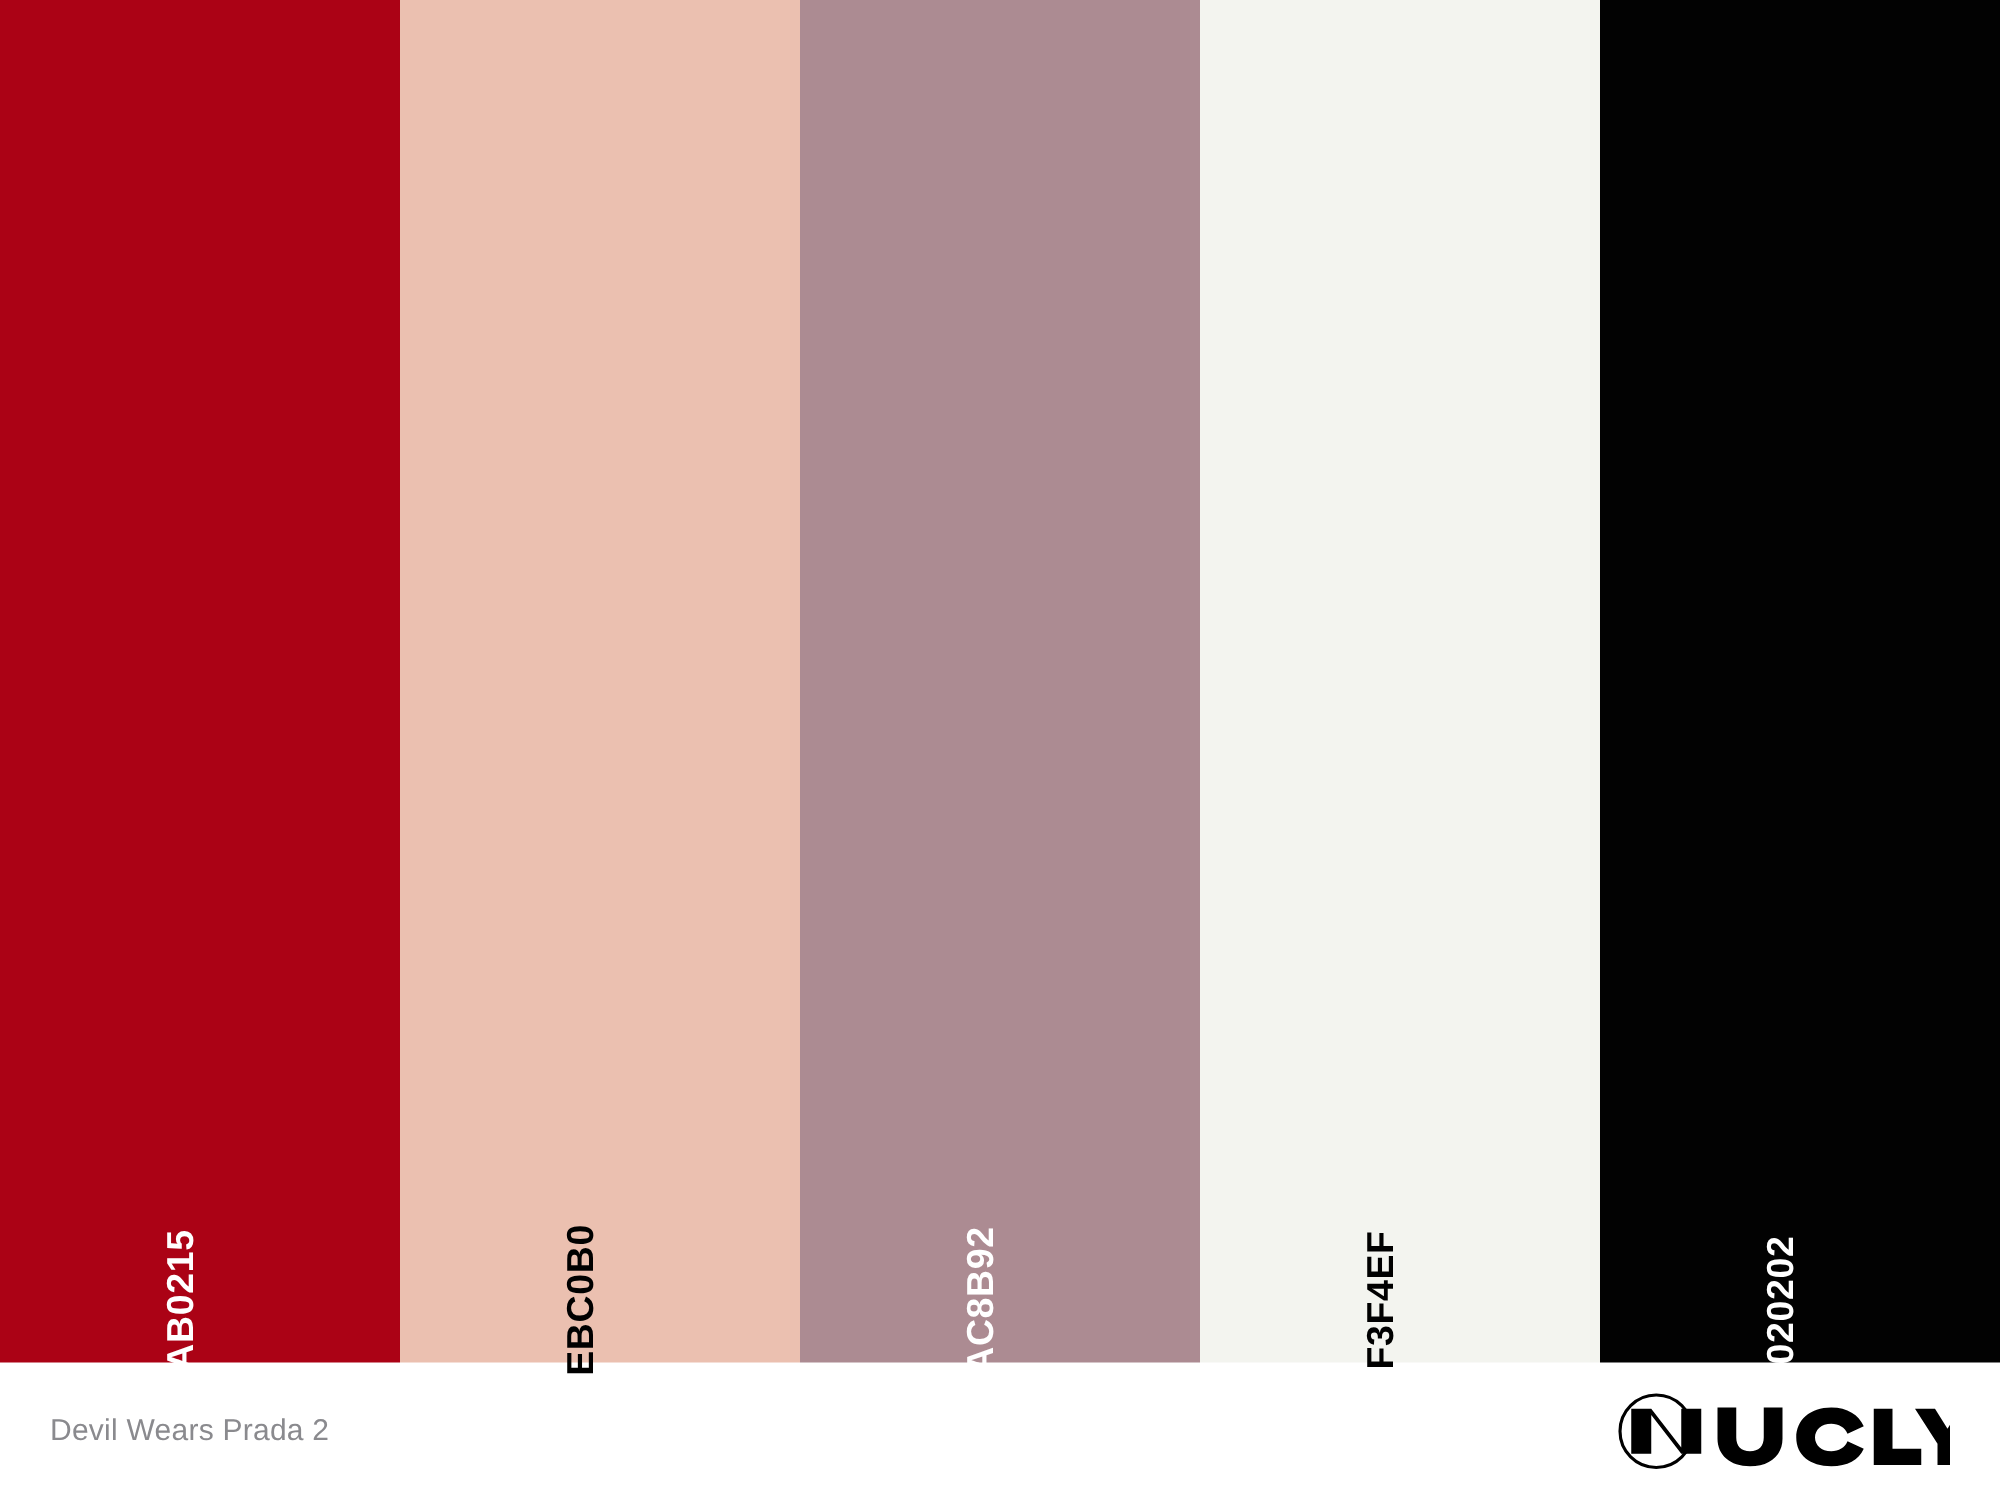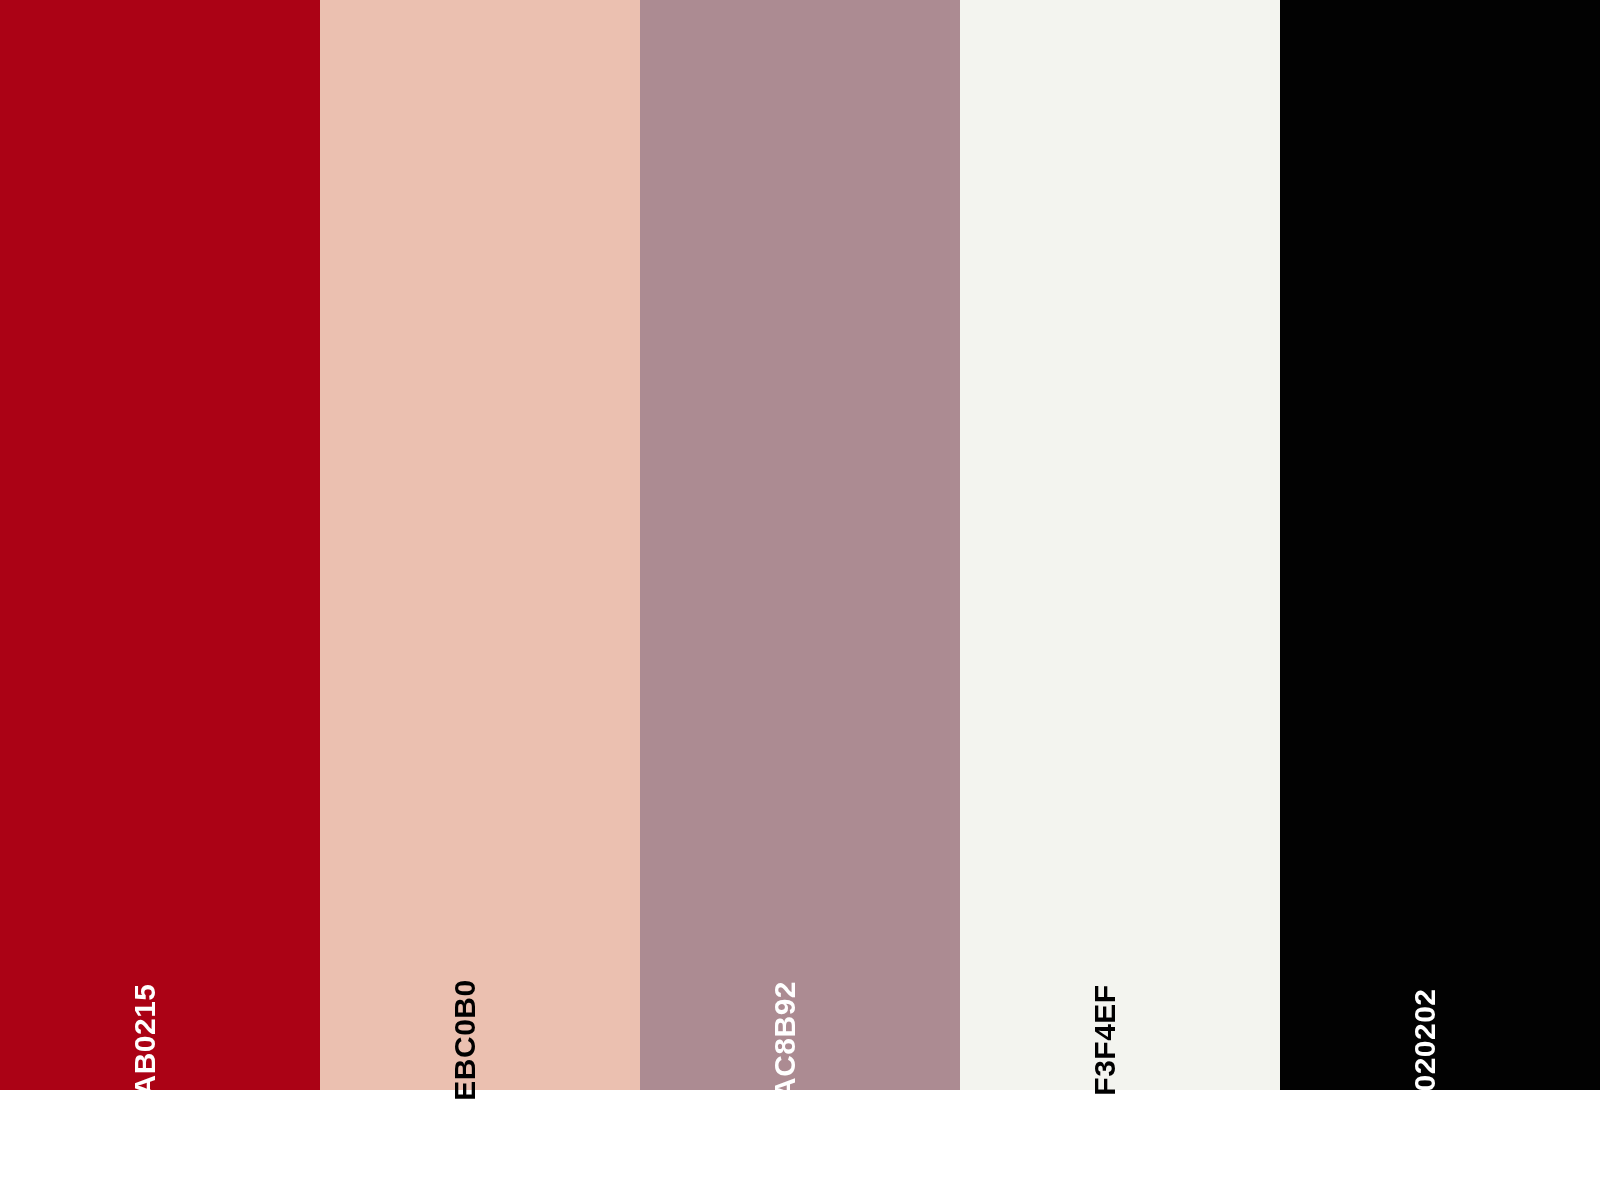--- a/index.html
+++ b/index.html
@@ -93,14 +93,32 @@
     <div class="swatch" style="background: rgb(243, 244, 239);">
       <span class="swatch-label" style="color: rgb(0, 0, 0);">F3F4EF</span>
     </div>
 
     <div class="swatch" style="background: rgb(2, 2, 2);">
       <span class="swatch-label" style="color: rgb(255, 255, 255);">020202</span>
     </div>
 
   </div>
 
+  <div class="footer">
+
+    <div class="footer-caption" style="color: rgb(138, 138, 142);">Devil Wears Prada 2</div>
+
+    <div class="brand">
+      <svg width="268" height="62" viewBox="0 0 268 62" aria-hidden="true">
+        <g>
+          <circle cx="33" cy="31" r="29" fill="none" stroke="#000000" stroke-width="2.5"></circle>
+          <path d="M13 13 H29 L53 44 V13 H69 V49 H53 L29 18 V49 H13 Z" fill="#000000"></path>
+          <path d="M82 12 H97 V36 C97 43 101 47 108 47 C115 47 119 43 119 36 V12 H134 V37 C134 50 124 59 108 59 C92 59 82 50 82 37 Z" fill="#000000"></path>
+          <path d="M173 12 C186 12 195 18 199 27 L186 33 C184 28 179 25 173 25 C165 25 160 30 160 36 C160 42 165 47 173 47 C179 47 184 44 186 39 L199 45 C195 54 186 59 173 59 C156 59 145 50 145 36 C145 22 156 12 173 12 Z" fill="#000000"></path>
+          <path d="M207 13 H222 V45 H245 V58 H207 Z" fill="#000000"></path>
+          <path d="M240 13 H256 L266 29 L276 13 H292 L273 41 V58 H258 V41 Z" fill="#000000"></path>
+        </g>
+      </svg>
+    </div>
+
+  </div>
 
 </div>
 
 </body></html>

